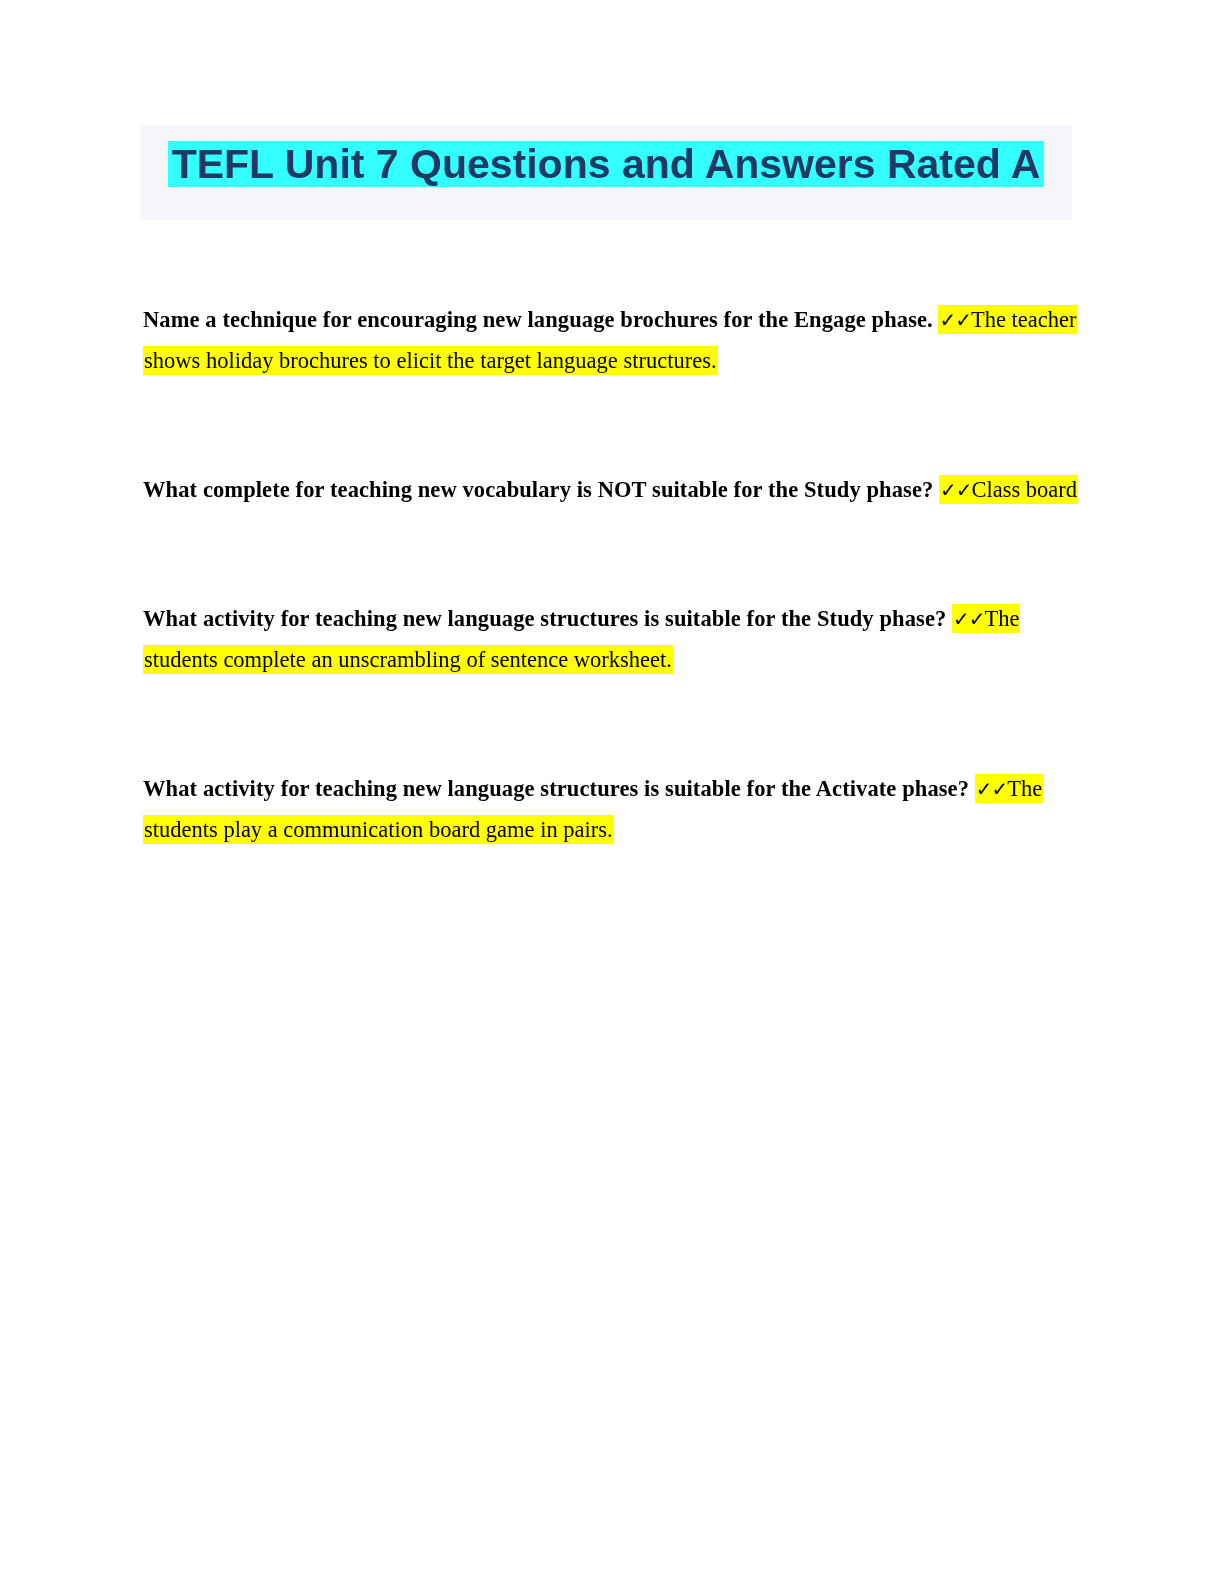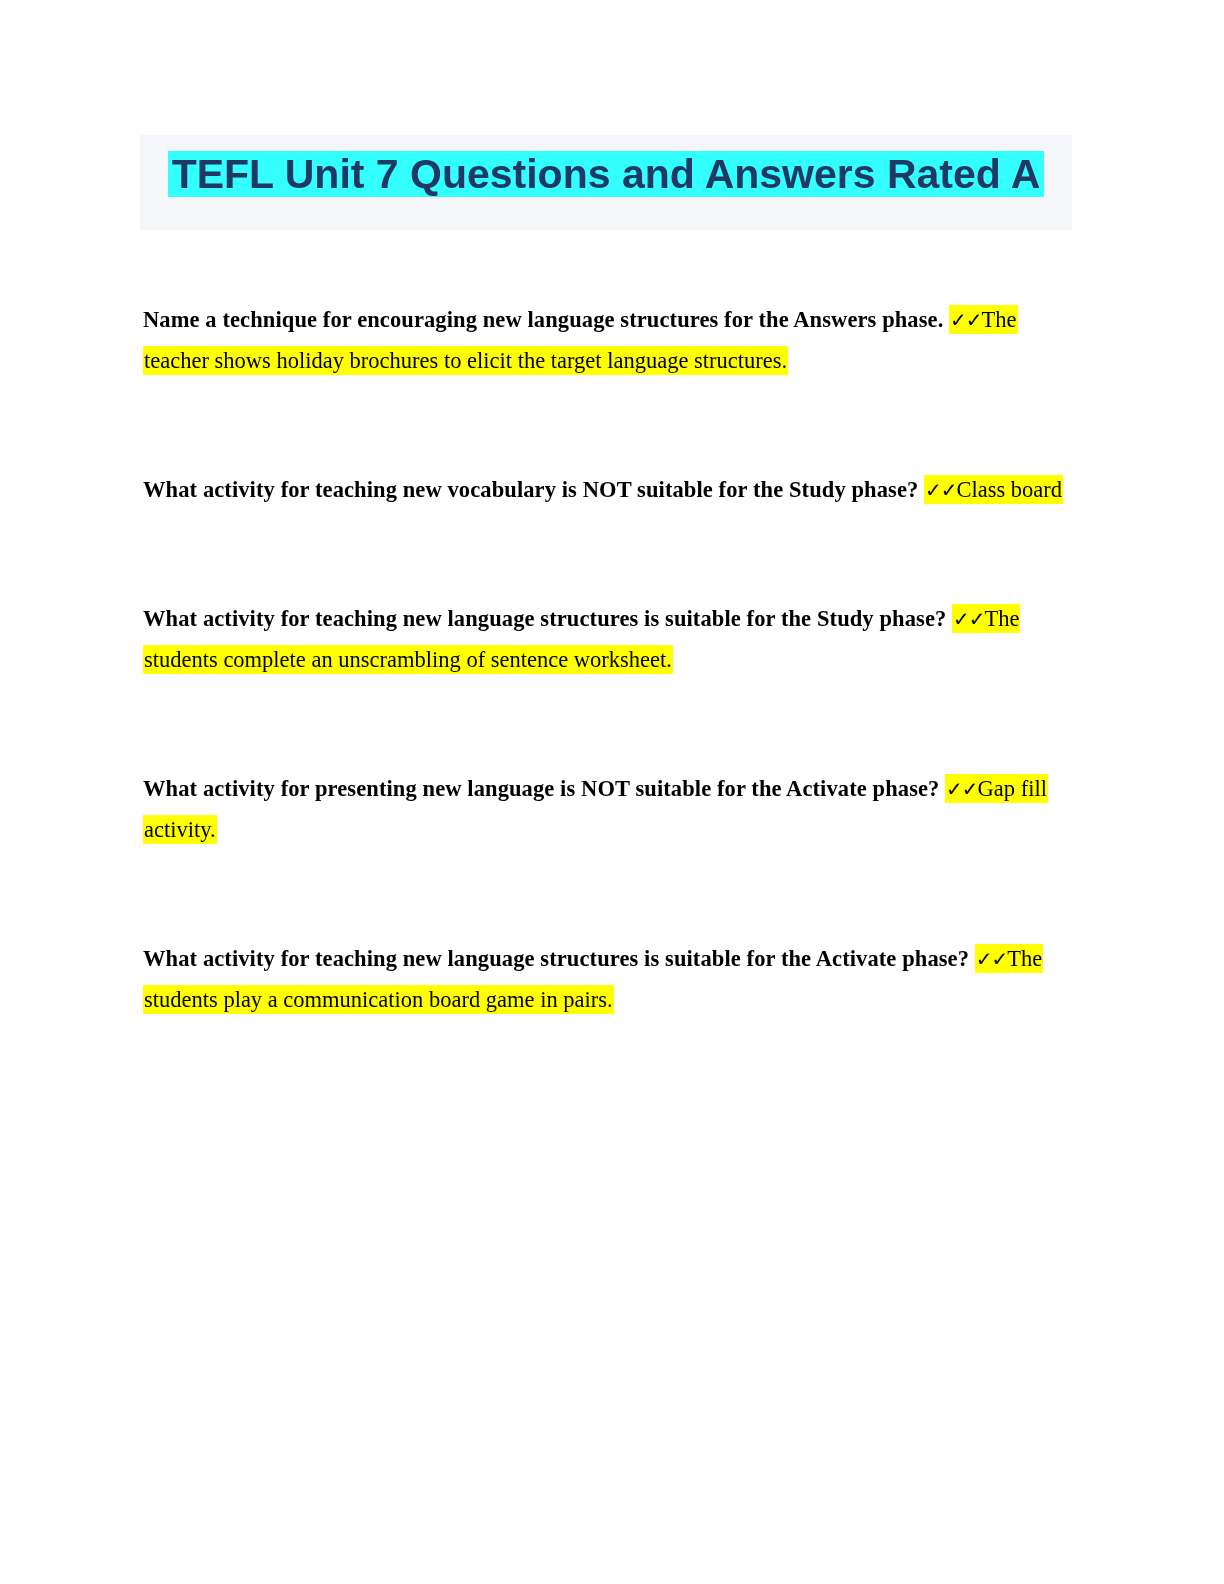--- a/index.html
+++ b/index.html
@@ -17,21 +17,21 @@
   }
   .page {
     position: relative;
     width: 1224px;
     height: 1584px;
     background: #ffffff;
   }
   .title-block {
     position: absolute;
     left: 140px;
-    top: 135px;
+    top: 125px;
     width: 932px;
     background: #f4f6fa;
     padding: 12px 0 28px 0;
     box-sizing: border-box;
     text-align: center;
   }
   .title-line {
     display: inline;
     font-family: "Liberation Sans", sans-serif;
     font-weight: bold;
@@ -87,45 +87,39 @@
 
   <div class="title-block">
     <span class="title-line">TEFL Unit 7 Questions and Answers Rated A</span>
   </div>
 
   <div class="content">
 
 
     <div class="qa-block">
       <div class="qa-line">
-        <span class="q-text">Name a technique for encouraging new language structures for the Answers phase.</span>
+        <span class="q-text">Name a technique for encouraging new language brochures for the Engage phase.</span>
         <span class="a-text"><span class="checks">✓✓</span><span>The teacher shows holiday brochures to elicit the target language structures.</span></span>
       </div>
     </div>
 
     <div class="qa-block">
       <div class="qa-line">
-        <span class="q-text">What activity for teaching new vocabulary is NOT suitable for the Study phase?</span>
+        <span class="q-text">What complete for teaching new vocabulary is NOT suitable for the Study phase?</span>
         <span class="a-text"><span class="checks">✓✓</span><span>Class board</span></span>
       </div>
     </div>
 
     <div class="qa-block">
       <div class="qa-line">
         <span class="q-text">What activity for teaching new language structures is suitable for the Study phase?</span>
         <span class="a-text"><span class="checks">✓✓</span><span>The students complete an unscrambling of sentence worksheet.</span></span>
       </div>
     </div>
 
-    <div class="qa-block">
-      <div class="qa-line">
-        <span class="q-text">What activity for presenting new language is NOT suitable for the Activate phase?</span>
-        <span class="a-text"><span class="checks">✓✓</span><span>Gap fill activity.</span></span>
-      </div>
-    </div>
 
     <div class="qa-block">
       <div class="qa-line">
         <span class="q-text">What activity for teaching new language structures is suitable for the Activate phase?</span>
         <span class="a-text"><span class="checks">✓✓</span><span>The students play a communication board game in pairs.</span></span>
       </div>
     </div>
 
   </div>
 </div>

